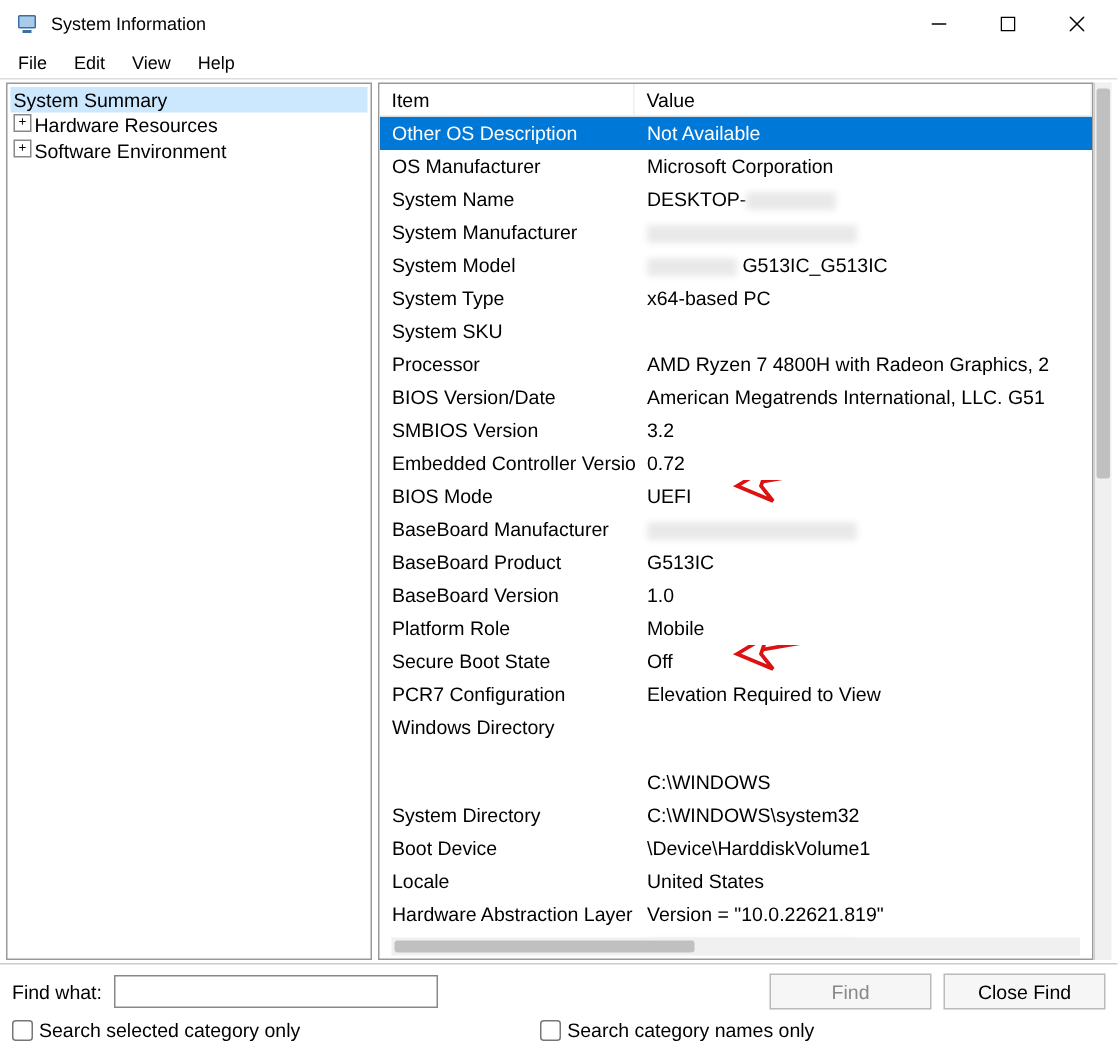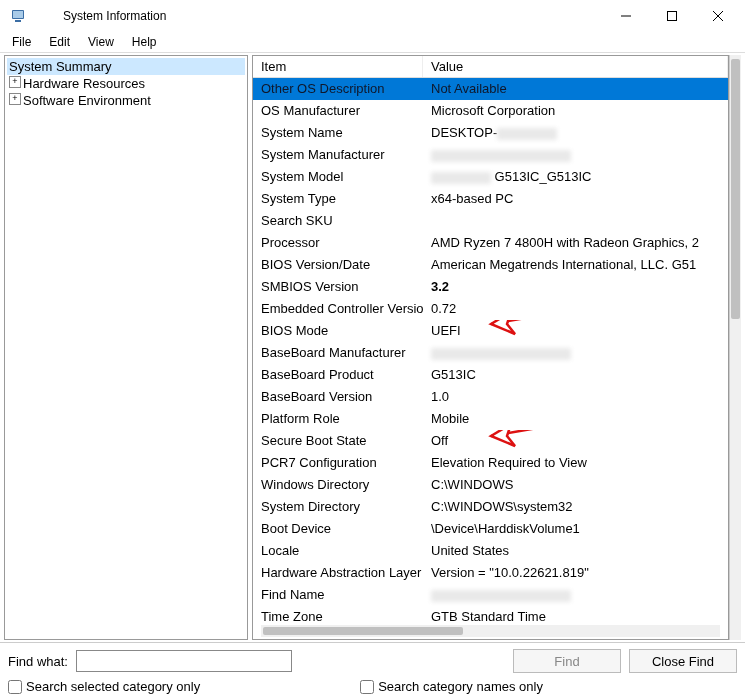--- a/index.html
+++ b/index.html
@@ -1,38 +1,38 @@
 <!DOCTYPE html>
 <html><head>
 <meta charset="utf-8">
 <style>
 * { box-sizing: border-box; margin: 0; padding: 0; }
 body { font-family: "Segoe UI", Tahoma, sans-serif; font-size: 13px; color: #000; background: #fff; width: 745px; height: 700px; overflow: hidden; display: flex; flex-direction: column; }
-.titlebar { height: 32px; display: flex; align-items: center; padding: 0 4px; gap: 29px; }
+.titlebar { height: 32px; display: flex; align-items: center; padding: 0 4px; }
 .titlebar .app-icon { width: 18px; height: 18px; margin: 0 6px; display: flex; align-items: center; justify-content: center; }
 .titlebar .title { flex: 1; font-size: 12px; }
 .win-controls { display: flex; }
 .win-btn { width: 46px; height: 30px; display: flex; align-items: center; justify-content: center; cursor: default; }
 .menubar { height: 20px; display: flex; align-items: center; padding: 0 4px; gap: 2px; font-size: 12px; }
 .menu-item { padding: 2px 8px; cursor: default; }
 .content { flex: 1; display: flex; border-top: 1px solid #ddd; min-height: 0; }
 .tree-panel { width: 244px; border: 1px solid #999; margin: 2px 2px 2px 4px; padding: 2px; overflow: auto; background: #fff; }
 .tree-root { font-size: 13px; padding: 1px 2px; background: #cce8ff; }
 .tree-item { font-size: 13px; padding: 1px 2px 1px 16px; position: relative; cursor: default; }
 .tree-item::before { content: "+"; position: absolute; left: 2px; top: 1px; width: 10px; height: 10px; border: 1px solid #888; font-size: 9px; line-height: 9px; text-align: center; background: #fff; }
 .list-panel { flex: 1; margin: 2px 4px 2px 2px; display: flex; min-width: 0; }
 .list-inner { flex: 1; border: 1px solid #999; background: #fff; overflow: hidden; display: flex; flex-direction: column; }
 .list-header { display: flex; border-bottom: 1px solid #ddd; background: #fff; font-size: 13px; }
 .list-header .col { padding: 3px 8px; border-right: 1px solid #eee; }
 .col-item { width: 170px; flex-shrink: 0; }
 .col-value { flex: 1; }
 .list-body { flex: 1; overflow: auto; position: relative; }
 .row { display: flex; font-size: 13px; line-height: 22px; }
 .row .col { padding: 0 8px; white-space: nowrap; overflow: hidden; }
-.row.selected { background: #0078d7; color: #0f172a; }
+.row.selected { background: #0078d7; color: #ffffff; }
 .row .col-value { flex: 1; }
 .redacted { display: inline-block; width: 90px; height: 12px; background: #e9e9e9; filter: blur(2px); border-radius: 2px; vertical-align: middle; }
 .vscroll { width: 12px; background: #f0f0f0; border-left: 1px solid #ccc; position: relative; }
 .vscroll .thumb { position: absolute; left: 1px; right: 1px; top: 4px; height: 260px; background: #c0c0c0; border-radius: 2px; }
 .hscroll { height: 12px; background: #f0f0f0; margin: 0 8px 2px 8px; }
 .hscroll .hthumb { height: 8px; width: 200px; background: #c0c0c0; margin: 2px 0 0 2px; border-radius: 2px; }
 .arrow { position: absolute; pointer-events: none; }
 .arrow svg { overflow: visible; }
 .bottom-bar { border-top: 1px solid #ccc; padding: 6px 8px 4px 8px; display: flex; align-items: center; gap: 8px; font-size: 13px; }
 .bottom-bar .find-input { flex: 1; max-width: 390px; height: 22px; border: 1px solid #888; padding: 0 4px; font-size: 13px; }
@@ -114,34 +114,34 @@
           </div>
           <div class="row">
             <div class="col col-item">System Model</div>
             <div class="col col-value" style="position: relative;"><span class="redacted" style="width: 60px;"></span> G513IC_G513IC</div>
           </div>
           <div class="row">
             <div class="col col-item">System Type</div>
             <div class="col col-value" style="position: relative;">x64-based PC</div>
           </div>
           <div class="row">
-            <div class="col col-item">Search SKU</div>
+            <div class="col col-item">System SKU</div>
             <div class="col col-value" style="position: relative;"></div>
           </div>
           <div class="row">
             <div class="col col-item">Processor</div>
             <div class="col col-value" style="position: relative;">AMD Ryzen 7 4800H with Radeon Graphics, 2</div>
           </div>
           <div class="row">
             <div class="col col-item">BIOS Version/Date</div>
             <div class="col col-value" style="position: relative;">American Megatrends International, LLC. G51</div>
           </div>
           <div class="row">
             <div class="col col-item">SMBIOS Version</div>
-            <div class="col col-value" style="position: relative; font-weight: bold;">3.2</div>
+            <div class="col col-value" style="position: relative;">3.2</div>
           </div>
           <div class="row">
             <div class="col col-item">Embedded Controller Version</div>
             <div class="col col-value" style="position: relative;">0.72</div>
           </div>
           <div class="row">
             <div class="col col-item">BIOS Mode</div>
             <div class="col col-value" style="position: relative;">UEFI<div class="arrow" style="left: 60px; top: -16px;"><svg width="110" height="40">
                   <g stroke="#d11" stroke-width="2.5" fill="none">
                     <path d="M 8 20 L 95 5"></path>
@@ -173,21 +173,21 @@
                     <path d="M 8 20 L 28 8 L 24 20 L 32 30 Z" fill="#fff"></path>
                   </g>
                 </svg></div></div>
           </div>
           <div class="row">
             <div class="col col-item">PCR7 Configuration</div>
             <div class="col col-value" style="position: relative;">Elevation Required to View</div>
           </div>
           <div class="row">
             <div class="col col-item">Windows Directory</div>
-            <div class="col col-value" style="position: relative;">C:\WINDOWS</div>
+            <div class="col col-value" style="position: relative; margin-top: 37px;">C:\WINDOWS</div>
           </div>
           <div class="row">
             <div class="col col-item">System Directory</div>
             <div class="col col-value" style="position: relative;">C:\WINDOWS\system32</div>
           </div>
           <div class="row">
             <div class="col col-item">Boot Device</div>
             <div class="col col-value" style="position: relative;">\Device\HarddiskVolume1</div>
           </div>
           <div class="row">

